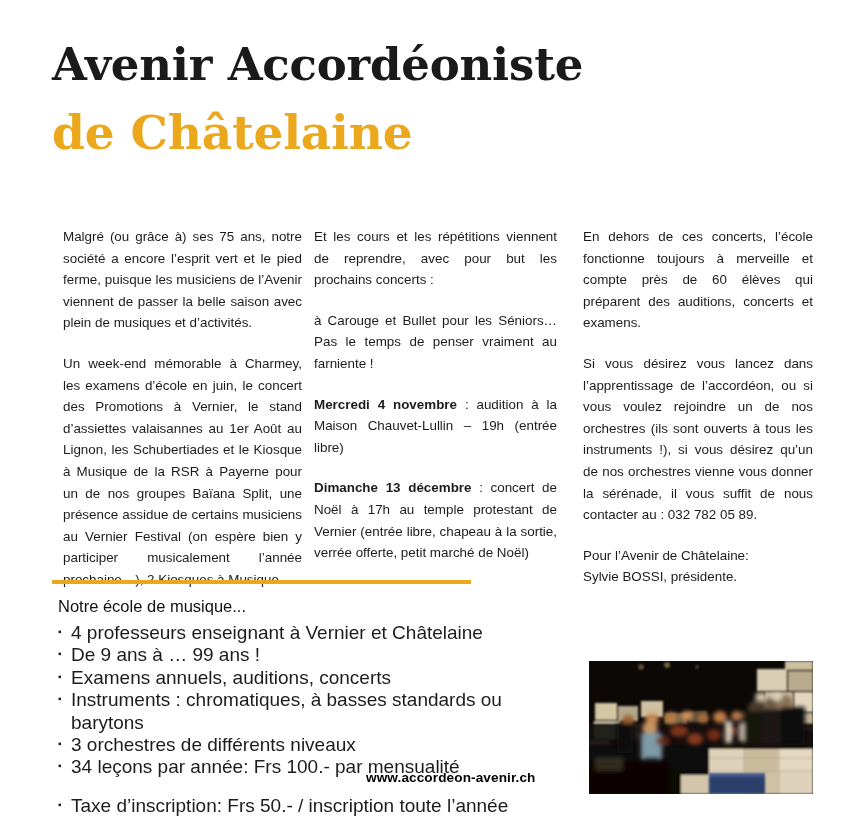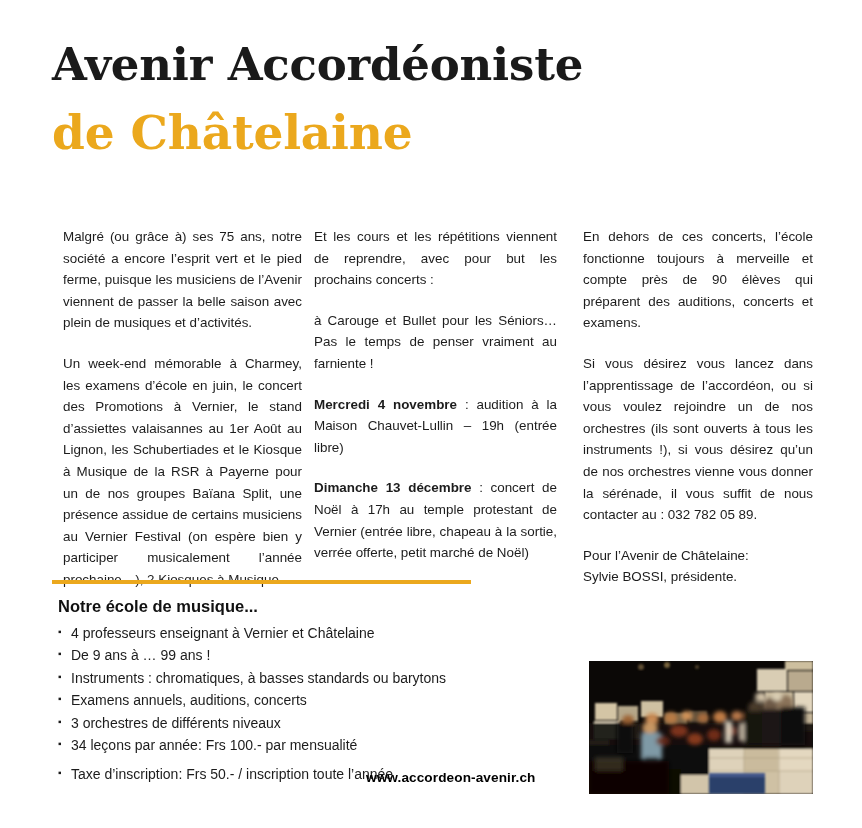--- a/index.html
+++ b/index.html
@@ -80,46 +80,46 @@
 
   
   .school {
     position: absolute;
     left: 58px;
     top: 594px;
     width: 500px;
   }
   .school-title {
     font-size: 16.5px;
-    font-weight: 700;
+    font-weight: 400;
     line-height: 24px;
     color: #111111;
     margin-bottom: 4px;
   }
   .school-list {
     list-style: none;
     margin: 0;
     padding: 0;
   }
   .school-list li {
-    font-size: 14px;
+    font-size: 19px;
     line-height: 22.4px;
     color: #1c1c1c;
     padding-left: 13px;
     position: relative;
   }
   .school-list li::before {
     content: "\25AA";
     position: absolute;
     left: 0;
     top: -1px;
     font-size: 10px;
     color: #1c1c1c;
   }
-  .school-list li.spaced { margin-top: 7px; }
+  .school-list li.spaced { margin-top: 16px; }
 
   
   .website {
     position: absolute;
     left: 366px;
     top: 770px;
     font-size: 13.6px;
     font-weight: 700;
     letter-spacing: 0.1px;
     color: #000000;
@@ -153,34 +153,34 @@
   </div>
 
   <div class="col col-2">
     <p>Et les cours et les répétitions viennent de reprendre, avec pour but les prochains concerts :</p>
     <p>à Carouge et Bullet pour les Séniors… Pas le temps de penser vraiment au farniente !</p>
     <p><b class="b">Mercredi 4 novembre</b><span> : audition à la Maison Chauvet-Lullin – 19h (entrée libre)</span></p>
     <p><b class="b">Dimanche 13 décembre</b><span> : concert de Noël à 17h au temple protestant de Vernier (entrée libre, chapeau à la sortie, verrée offerte, petit marché de Noël)</span></p>
   </div>
 
   <div class="col col-3">
-    <p>En dehors de ces concerts, l’école fonctionne toujours à merveille et compte près de 90 élèves qui préparent des auditions, concerts et examens.</p>
+    <p>En dehors de ces concerts, l’école fonctionne toujours à merveille et compte près de 60 élèves qui préparent des auditions, concerts et examens.</p>
     <p>Si vous désirez vous lancez dans l’apprentissage de l’accordéon, ou si vous voulez rejoindre un de nos orchestres (ils sont ouverts à tous les instruments !), si vous désirez qu’un de nos orchestres vienne vous donner la sérénade, il vous suffit de nous contacter au : 032 782 05 89.</p>
     <p style="text-align:left;"><span>Pour l’Avenir de Châtelaine:</span><br><span>Sylvie BOSSI, présidente.</span></p>
   </div>
 
   <div class="rule"></div>
 
   <div class="school">
     <div class="school-title">Notre école de musique...</div>
     <ul class="school-list">
       <li>4 professeurs enseignant à Vernier et Châtelaine</li>
       <li>De 9 ans à … 99 ans !</li>
+      <li>Examens annuels, auditions, concerts</li>
       <li>Instruments : chromatiques, à basses standards ou barytons</li>
-      <li>Examens annuels, auditions, concerts</li>
       <li>3 orchestres de différents niveaux</li>
       <li>34 leçons par année: Frs 100.- par mensualité</li>
       <li class="spaced">Taxe d’inscription: Frs 50.- / inscription toute l’année</li>
     </ul>
   </div>
 
   <div class="website">www.accordeon-avenir.ch</div>
 
   <div class="photo">
     <svg width="224" height="133" viewBox="0 0 224 133">

